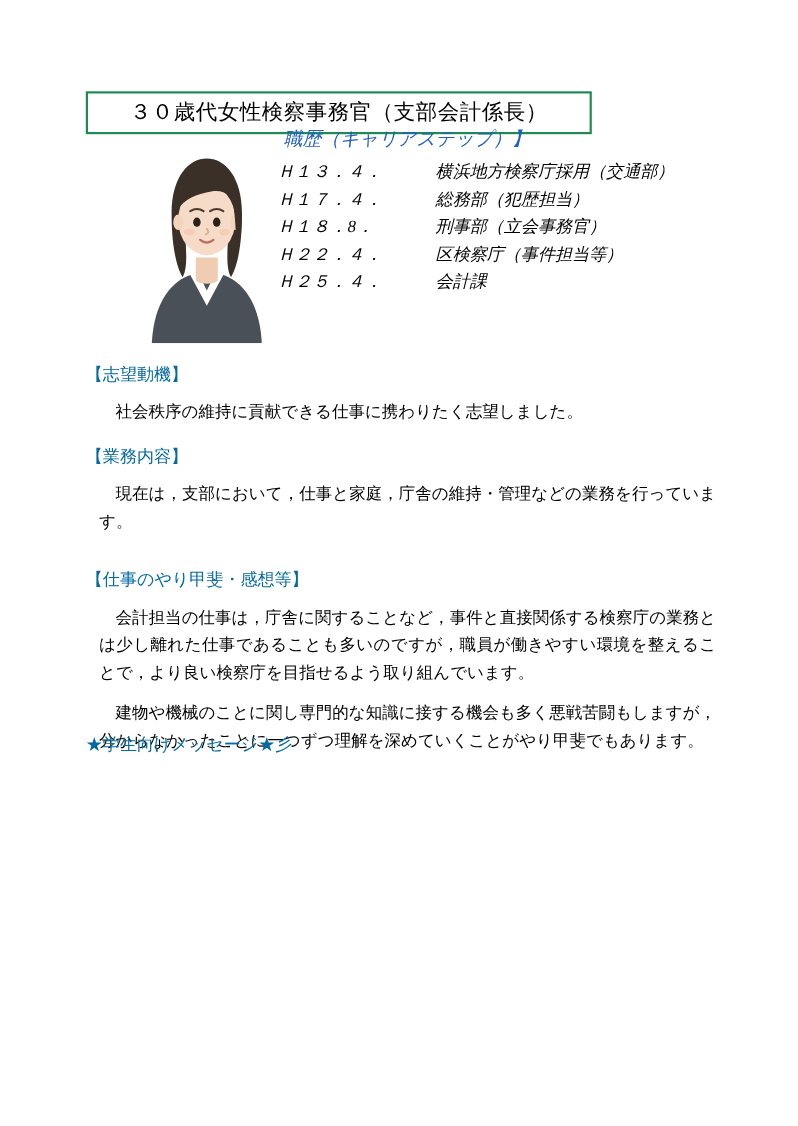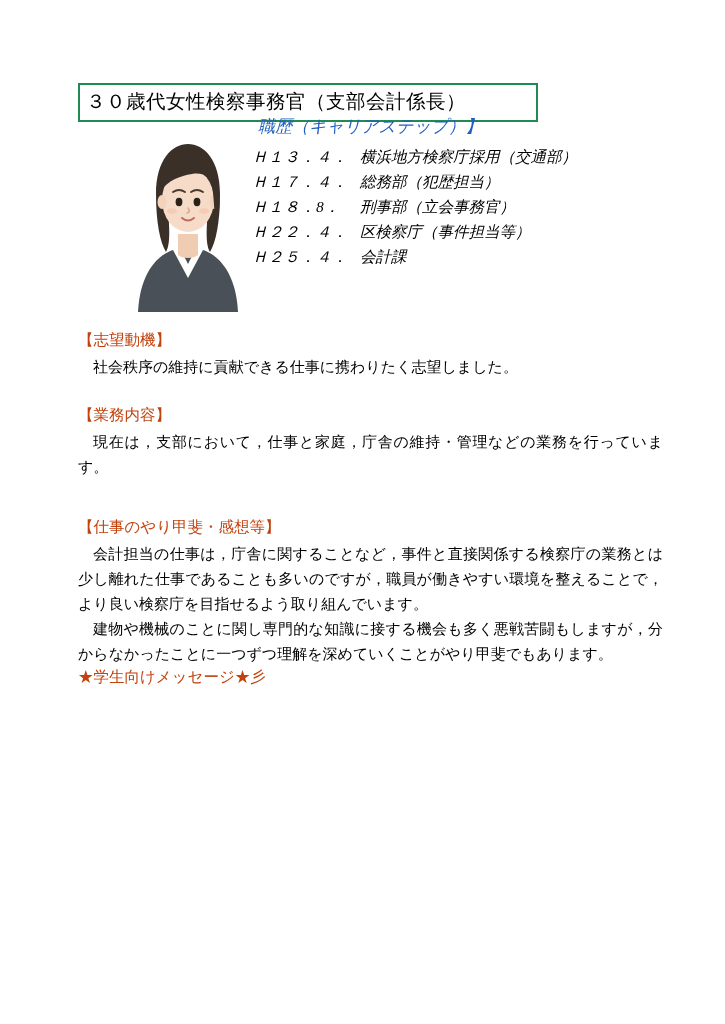--- a/index.html
+++ b/index.html
@@ -25,21 +25,21 @@
   
   .title-wrap {
     position: absolute;
     left: 78px;
     top: 83px;
     width: 460px;
   }
   .title-box {
     border: 2px solid #1f8a52;
     background: #ffffff;
-    text-align: left;
+    text-align: center;
     padding: 3px 6px 5px 6px;
     box-sizing: border-box;
   }
   .title-box .title-text {
     font-size: 19.5px;
     letter-spacing: 0.5px;
     color: #000000;
     font-family: "Liberation Serif", "DejaVu Serif", serif;
     white-space: nowrap;
   }
@@ -72,45 +72,46 @@
   .career-list {
     margin: 0;
     padding: 0;
     list-style: none;
   }
   .career-row {
     display: flex;
     font-size: 15.5px;
     line-height: 25px;
     white-space: nowrap;
+    gap: 36px;
   }
   .career-date {
     width: 108px;
     flex: 0 0 108px;
     letter-spacing: 0.5px;
   }
   .career-desc {
     flex: 1;
   }
 
   
   .section {
     position: absolute;
     left: 78px;
     width: 585px;
   }
   .sec-head {
-    color: #c2410c;
+    color: #0369a1;
     font-size: 15.5px;
     font-weight: normal;
     margin: 0 0 4px 0;
     white-space: nowrap;
   }
   .sec-body p {
-    margin: 0;
+    margin: 12px;
     font-size: 15px;
     line-height: 25px;
     text-align: justify;
     text-justify: inter-ideograph;
     text-indent: 1em;
   }
 
   #sec-motive { top: 330px; }
   #sec-duties { top: 405px; }
   #sec-worth  { top: 517px; }

